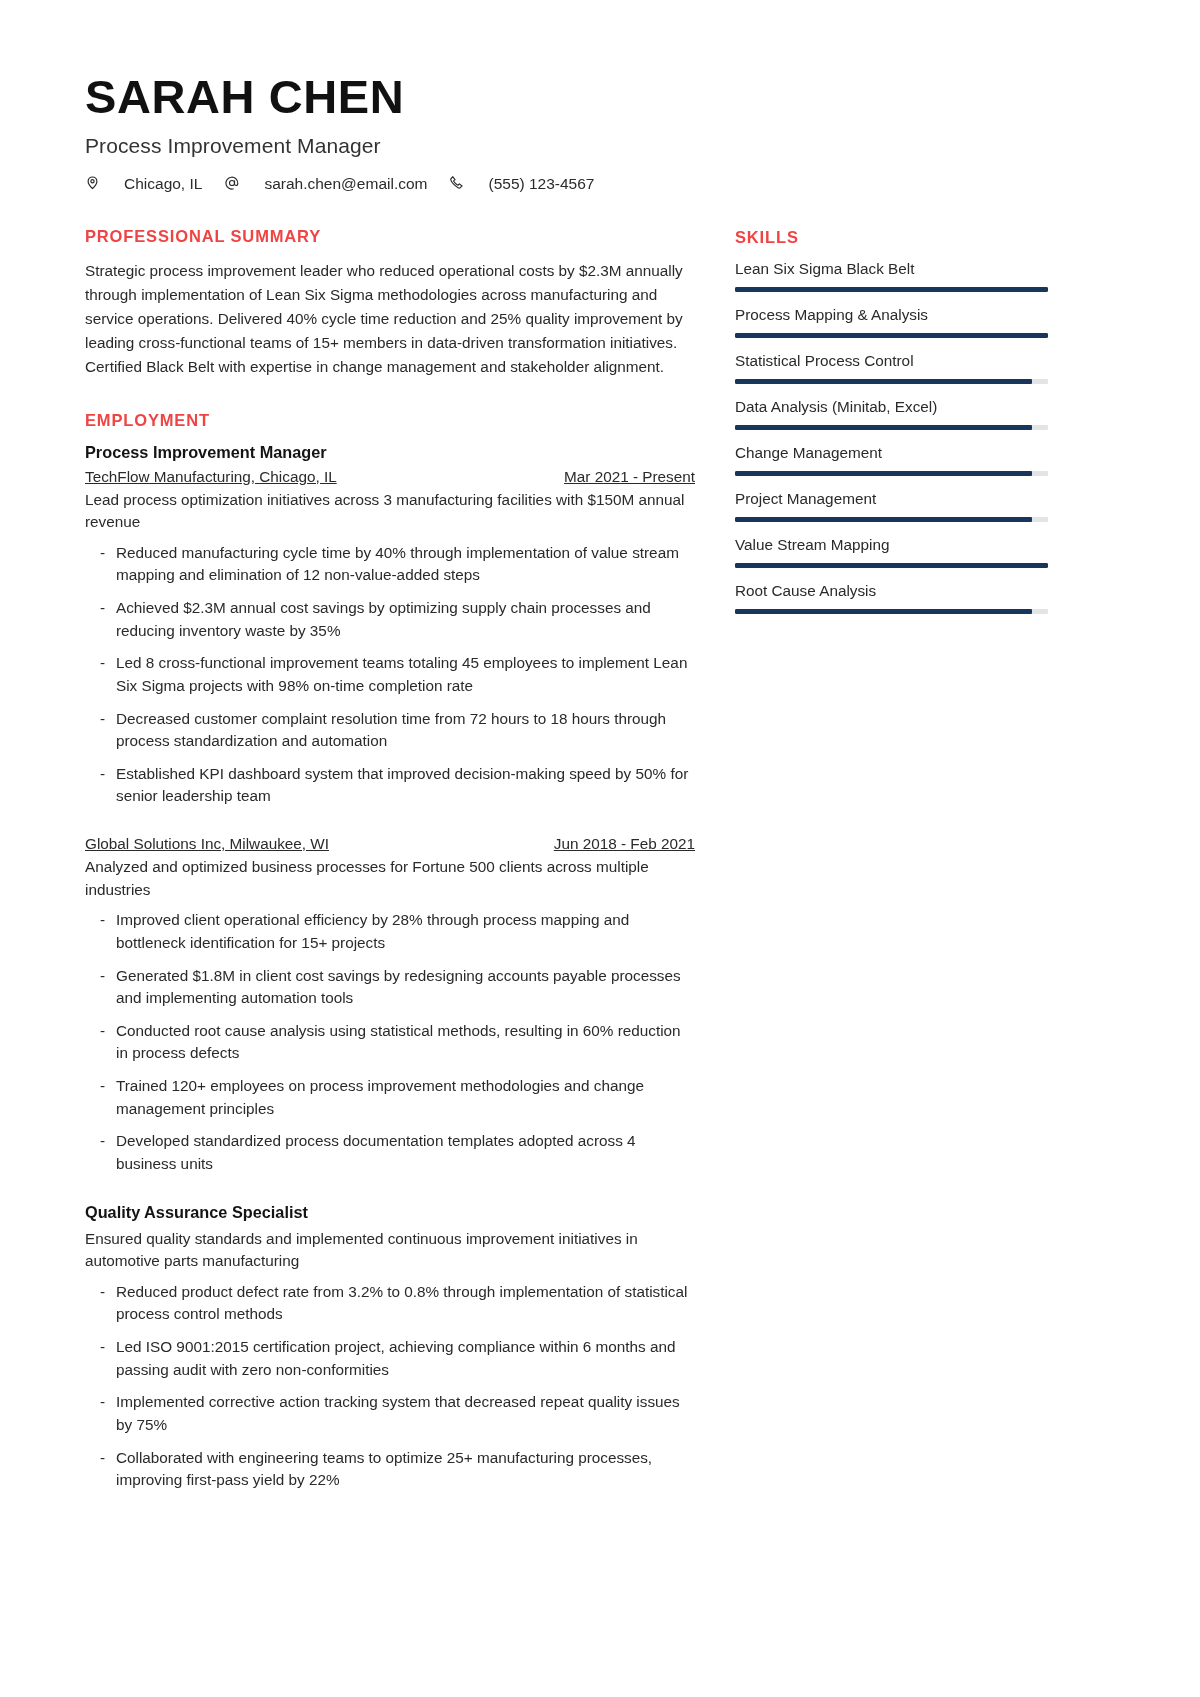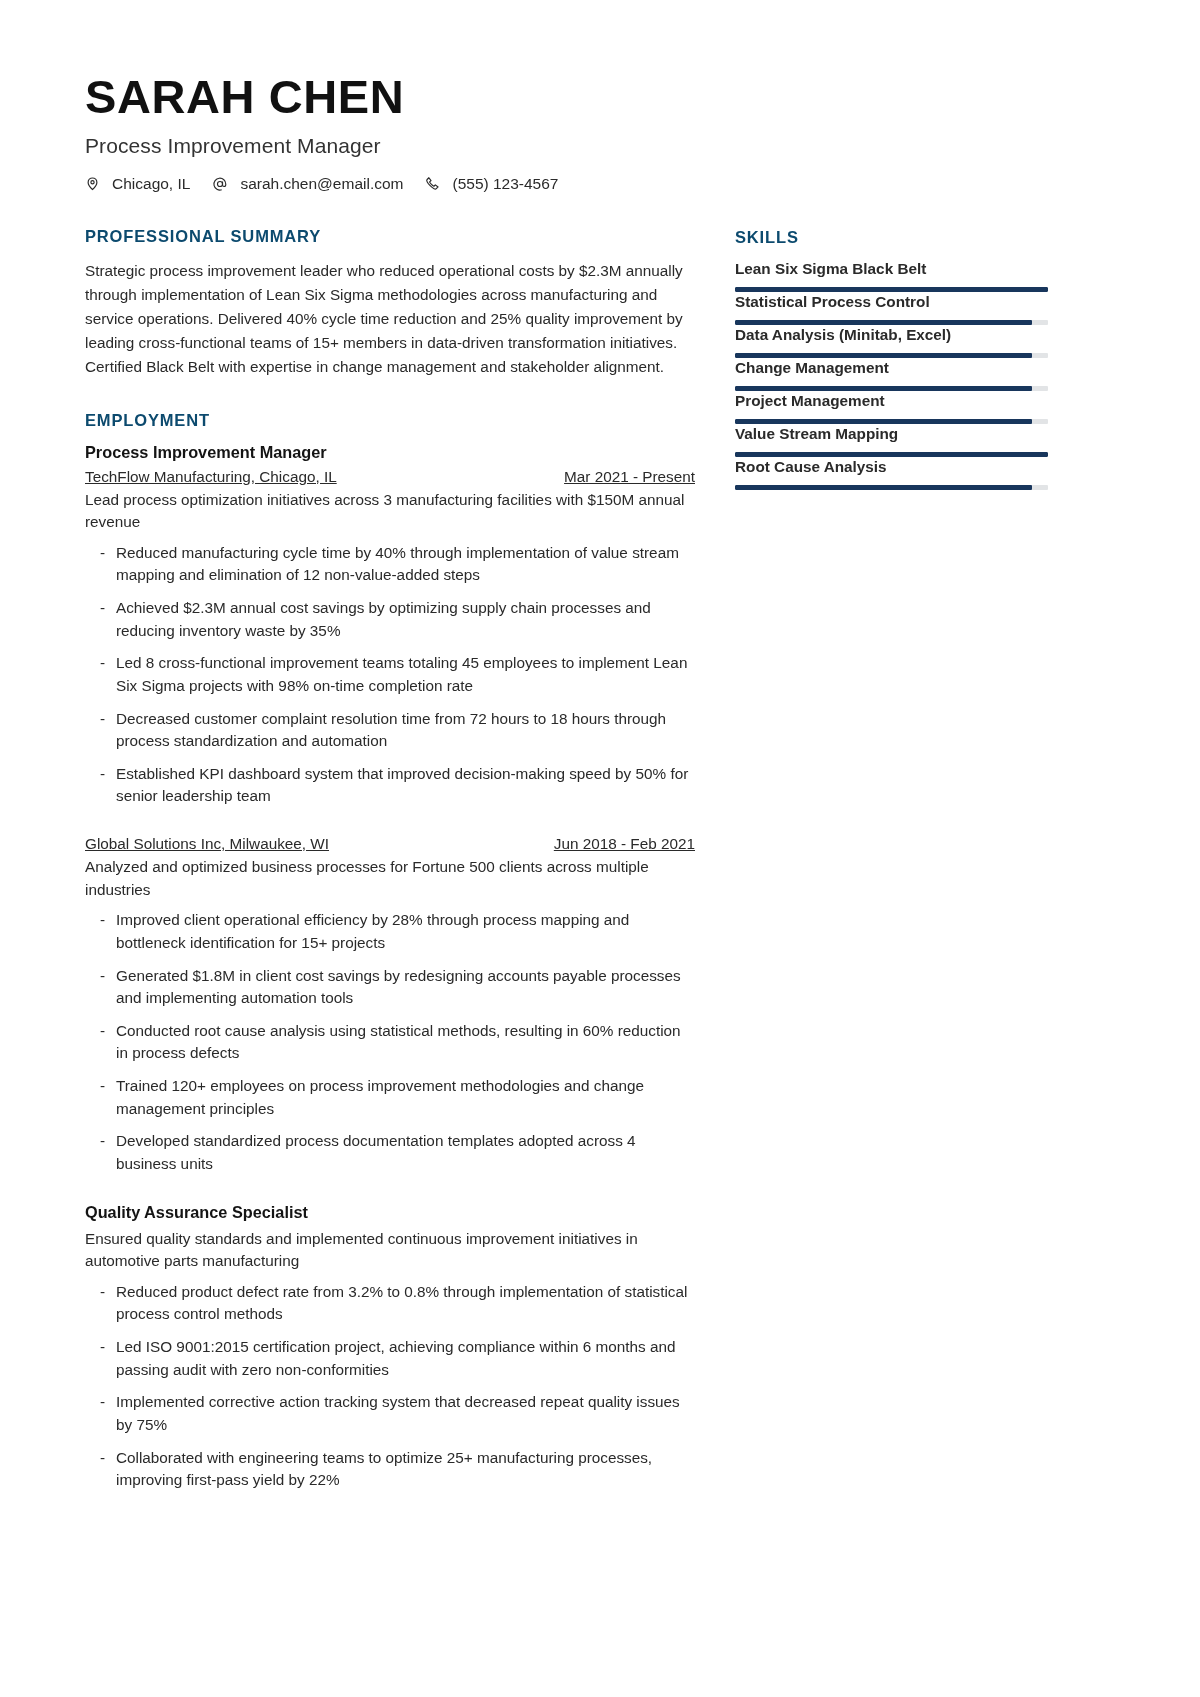--- a/index.html
+++ b/index.html
@@ -37,39 +37,38 @@
   .contact-row {
     display: flex;
     align-items: center;
     gap: 22px;
     margin-top: 17px;
     font-size: 15.5px;
     color: #2b2b2b;
   }
   .contact-item {
     display: flex;
-    align-items: center;
-    gap: 12px;
+    gap: 24px;
     white-space: nowrap;
   }
   .contact-item svg { display: block; flex: none; }
 
   
   .body-grid {
     display: flex;
     align-items: flex-start;
     gap: 40px;
   }
   .col-main { width: 610px; flex: none; }
   .col-side { width: 313px; flex: none; padding-top: 1px; }
 
   .section-title {
     font-size: 16.5px;
     font-weight: 700;
-    color: #0c4a6e;
+    color: #ef4444;
     letter-spacing: 0.85px;
     margin-bottom: 13px;
   }
   .section { margin-bottom: 31px; }
 
   .summary-text {
     font-size: 15.3px;
     line-height: 1.58;
     color: #2a2a2a;
   }
@@ -112,21 +111,21 @@
   .bullet:last-child { margin-bottom: 0; }
   .bullet::before {
     content: "-";
     position: absolute;
     left: 15px;
     top: 0;
     color: #2a2a2a;
   }
 
   
-  .skill { margin-bottom: 1px; font-weight: bold; }
+  .skill { margin-bottom: 14px; }
   .skill-label {
     font-size: 15.3px;
     color: #2a2a2a;
     margin-bottom: 9px;
   }
   .skill-track {
     height: 5px;
     width: 100%;
     background: #e2e4e6;
     border-radius: 1px;
@@ -240,20 +239,26 @@
       <div class="section">
         <div class="section-title">SKILLS</div>
         <div id="skills-container">
             <div class="skill">
               <div class="skill-label">Lean Six Sigma Black Belt</div>
               <div class="skill-track">
                 <div class="skill-fill" style="width: 100%;"></div>
               </div>
             </div>
             <div class="skill">
+              <div class="skill-label">Process Mapping &amp; Analysis</div>
+              <div class="skill-track">
+                <div class="skill-fill" style="width: 100%;"></div>
+              </div>
+            </div>
+            <div class="skill">
               <div class="skill-label">Statistical Process Control</div>
               <div class="skill-track">
                 <div class="skill-fill" style="width: 95%;"></div>
               </div>
             </div>
             <div class="skill">
               <div class="skill-label">Data Analysis (Minitab, Excel)</div>
               <div class="skill-track">
                 <div class="skill-fill" style="width: 95%;"></div>
               </div>

